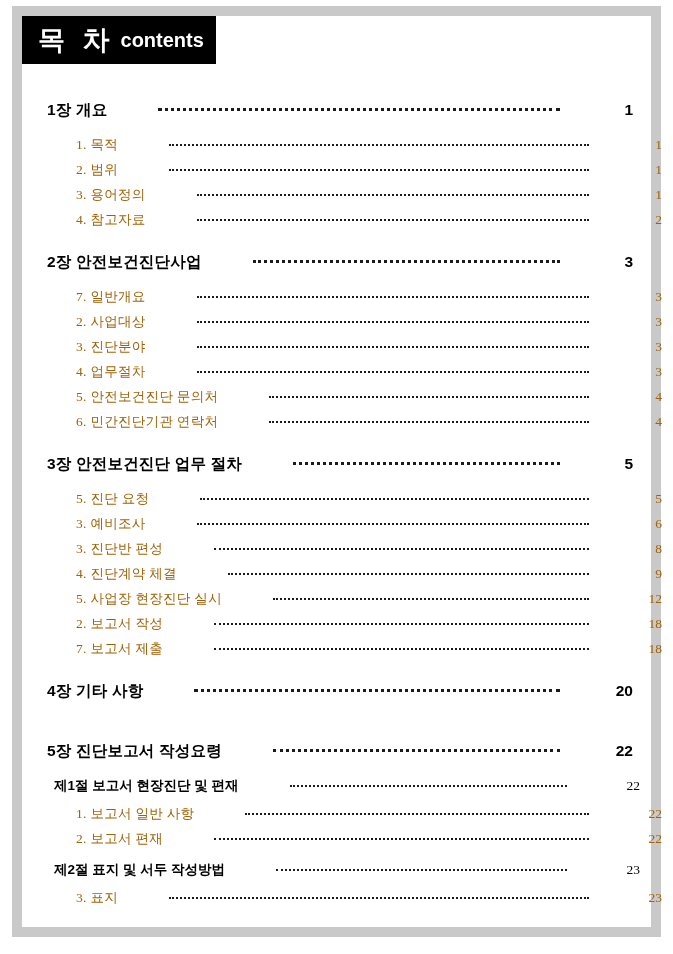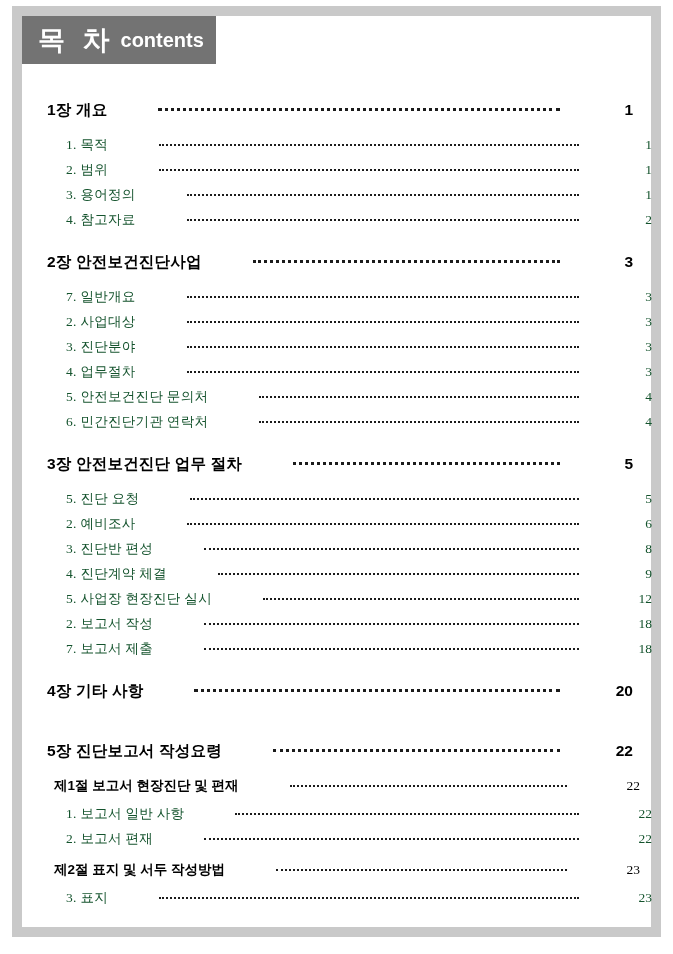--- a/index.html
+++ b/index.html
@@ -102,24 +102,24 @@
   }
   .chapter .pageno {
     width: 22px;
     font-size: 15.5px;
     font-weight: bold;
   }
 
   
   .item {
     height: 25px;
-    margin-left: 19px;
+    margin-left: 29px;
     font-family: "Liberation Serif", "DejaVu Serif", serif;
     font-size: 13.5px;
-    color: #14532d;
+    color: #a16207;
     justify-content: space-between;
   }
   .item .label { letter-spacing: 0.3px; }
   .item .leader {
     border-bottom: 2.5px dotted #1b1b1b;
     top: -3px;
   }
   .item .pageno {
     width: 22px;
     font-size: 13.5px;
@@ -150,21 +150,21 @@
   .gap-chapter { height: 16px; }
   .gap-small   { height: 6px; }
   .gap-large   { height: 30px; }
 </style>
 </head>
 <body>
 
 <div id="page">
   <div id="page-border" style="border-color: rgb(201, 201, 201);"></div>
 
-  <div id="toc-banner" style="background: #737373;">
+  <div id="toc-banner" style="background: #000000;">
     <span class="ko">목 차</span>
     <span class="en">contents</span>
   </div>
 
   <div id="toc-body">
       <div class="block">
         <div class="row chapter">
           <span class="label">1장 개요</span>
           <span class="leader"></span>
           <span class="pageno">1</span>
@@ -237,21 +237,21 @@
           <span class="leader"></span>
           <span class="pageno">5</span>
         </div>
         <div class="gap-small"></div>
         <div class="row item">
           <span class="label">5. 진단 요청</span>
           <span class="leader"></span>
           <span class="pageno">5</span>
         </div>
         <div class="row item">
-          <span class="label">2. 예비조사</span>
+          <span class="label">3. 예비조사</span>
           <span class="leader"></span>
           <span class="pageno">6</span>
         </div>
         <div class="row item">
           <span class="label">3. 진단반 편성</span>
           <span class="leader"></span>
           <span class="pageno">8</span>
         </div>
         <div class="row item">
           <span class="label">4. 진단계약 체결</span>

